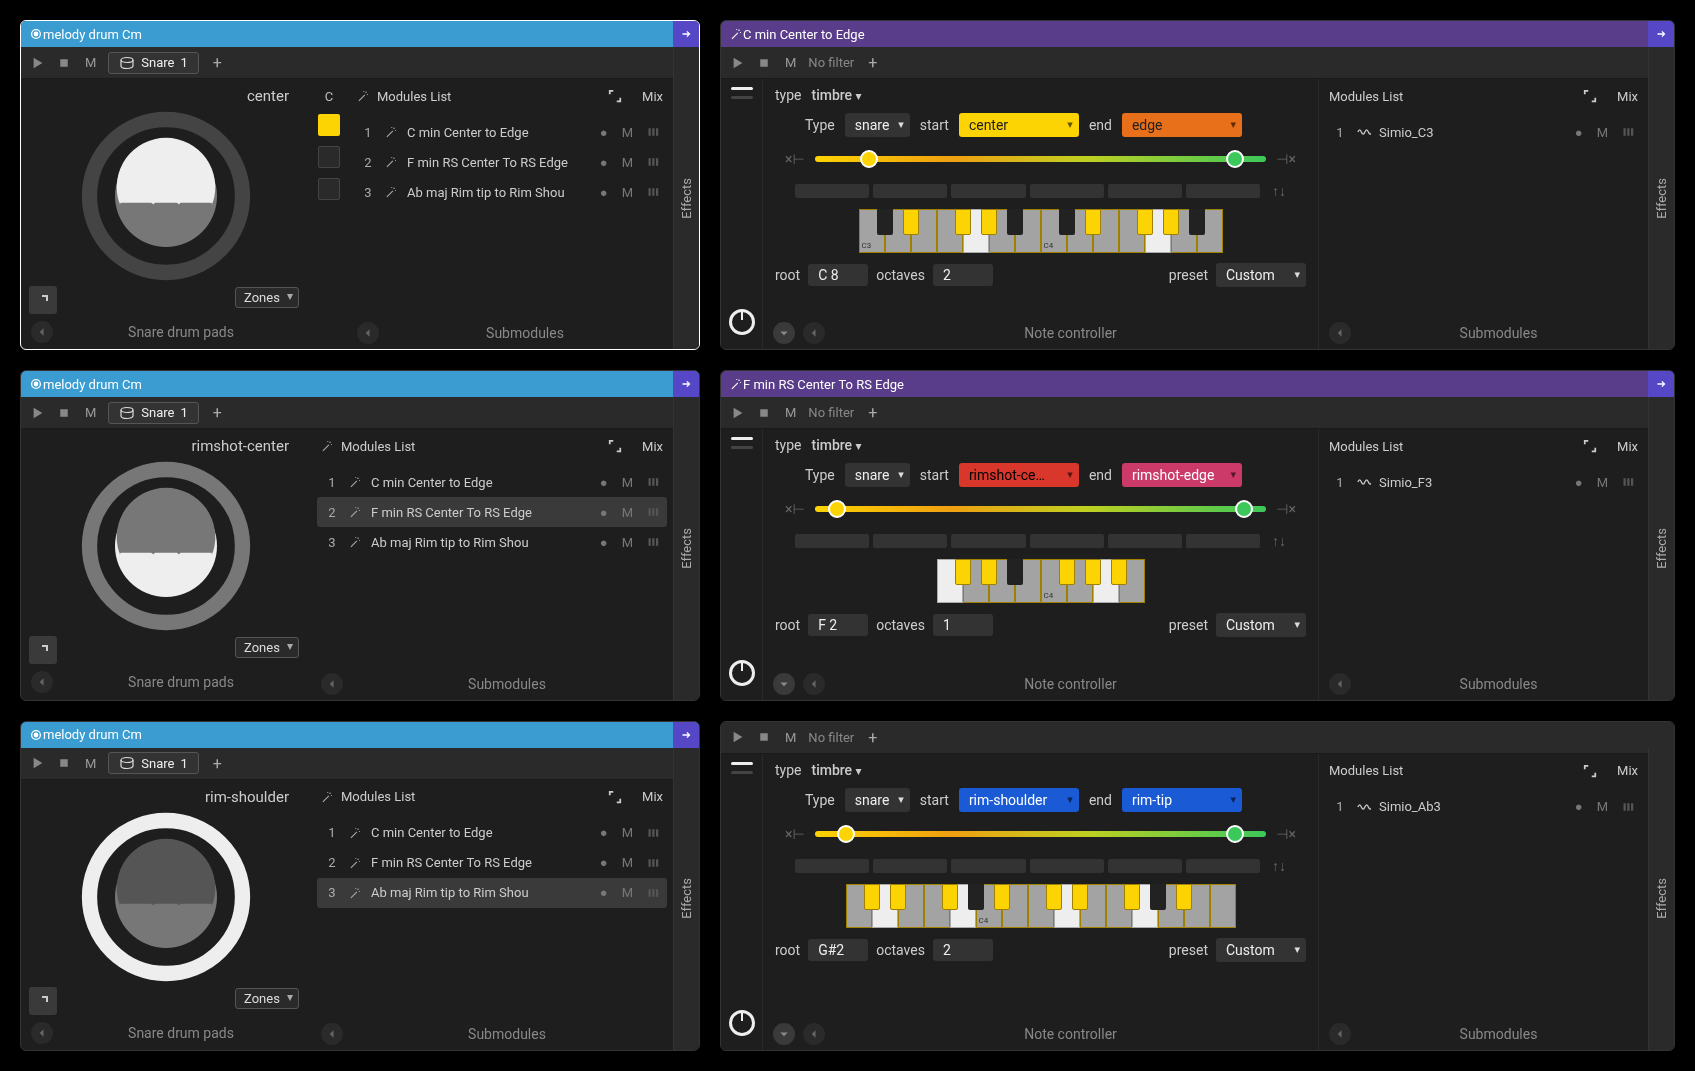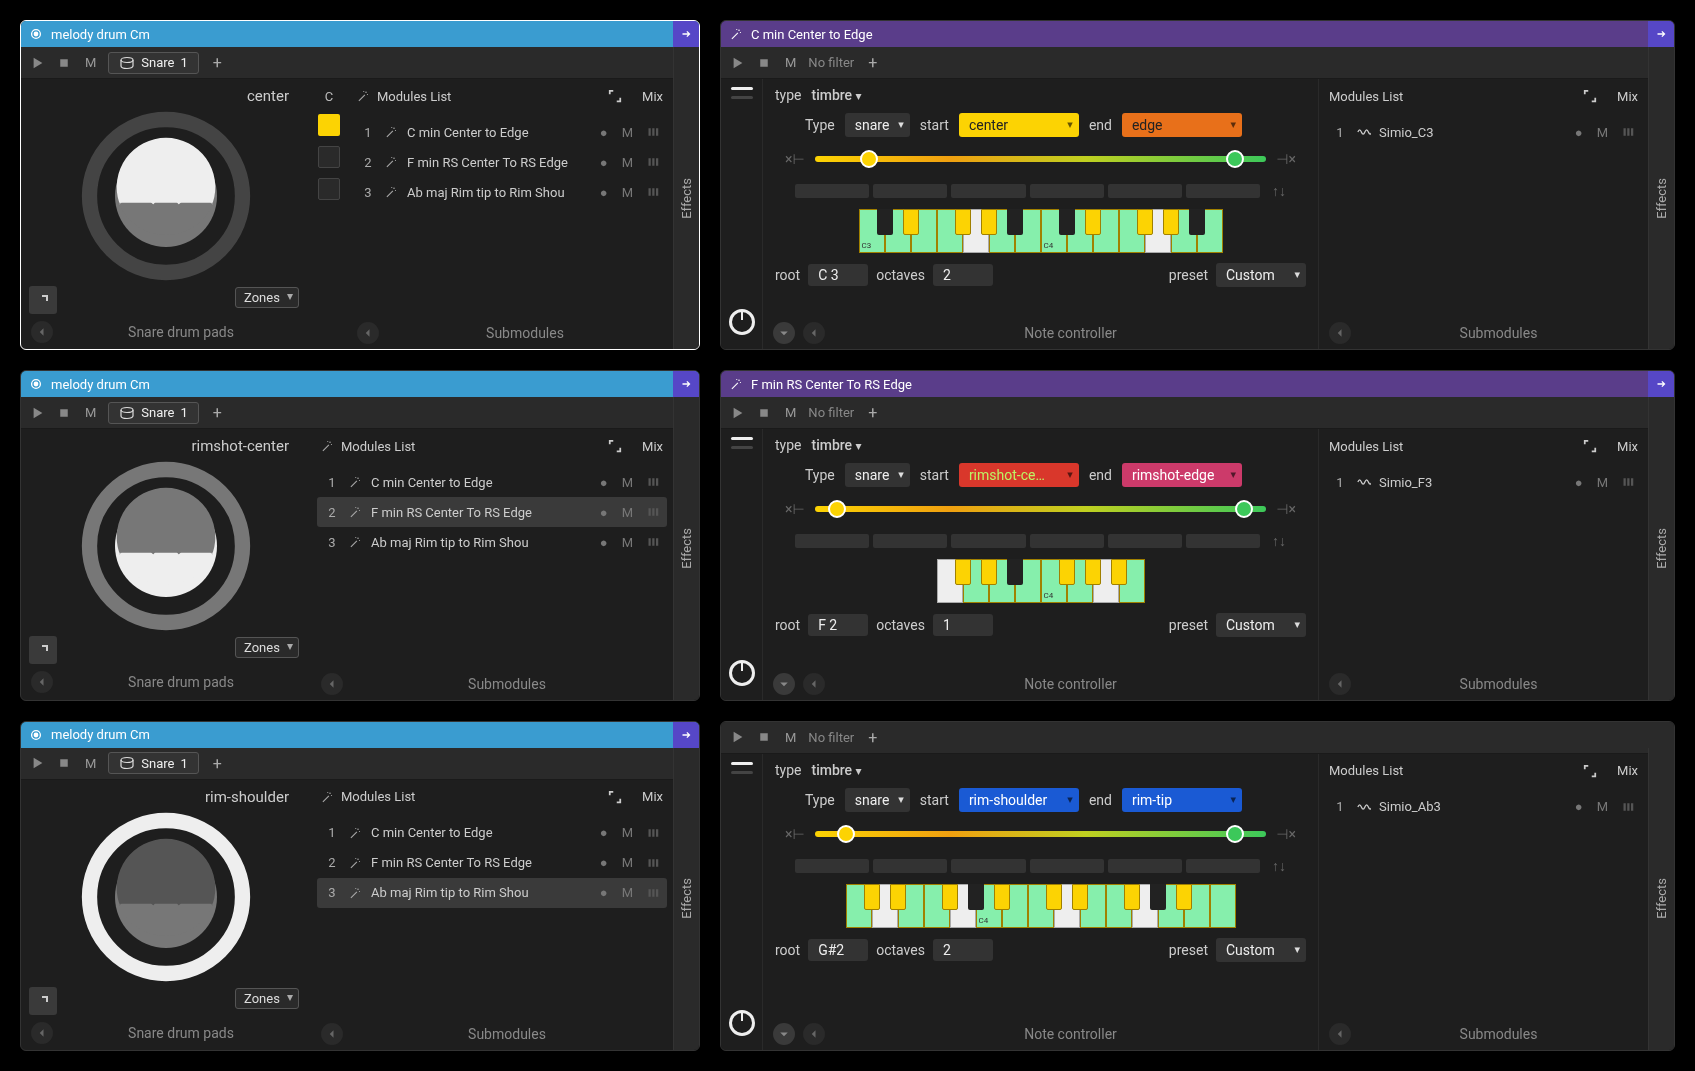--- a/index.html
+++ b/index.html
@@ -1,20 +1,20 @@
 <!DOCTYPE html>
 <html><head>
 <meta charset="utf-8">
 <style>
   * { box-sizing: border-box; margin: 0; padding: 0; font-family: -apple-system, BlinkMacSystemFont, "Segoe UI", Roboto, sans-serif; }
   body { background: #000; width: 1695px; height: 1071px; padding: 20px; font-size: 14px; color: #ccc; }
   .grid { display: grid; grid-template-columns: 680px 1fr; grid-template-rows: repeat(3, 1fr); gap: 20px; height: 100%; }
   .panel { background: #1e1e1e; border-radius: 6px; display: flex; flex-direction: column; overflow: hidden; border: 1px solid #333; position: relative; }
   .panel.active { border: 1px solid #fff; }
-  .titlebar { display: flex; align-items: center; height: 26px; padding: 0 8px; gap: 8px; font-size: 13px; }
+  .titlebar { display: flex; align-items: center; height: 26px; padding: 0 8px; font-size: 13px; }
   .titlebar.blue { background: #3a9cd0; color: #fff; }
   .titlebar.purple { background: #5a3d8a; color: #fff; }
   .titlebar .tb-icon { width: 14px; height: 14px; display: flex; align-items: center; justify-content: center; }
   .titlebar .arrow-right { position: absolute; right: 0; top: 0; width: 26px; height: 26px; background: #5647c7; display: flex; align-items: center; justify-content: center; }
   .toolbar { display: flex; align-items: center; height: 32px; padding: 0 8px; gap: 8px; background: #2a2a2a; border-bottom: 1px solid #1a1a1a; font-size: 13px; color: #aaa; }
   .play-btn, .stop-btn { width: 18px; height: 18px; display: flex; align-items: center; justify-content: center; }
   .m-btn { color: #999; padding: 0 4px; }
   .snare-chip { display: inline-flex; align-items: center; gap: 6px; background: #333; padding: 2px 10px; border-radius: 3px; border: 1px solid #555; color: #eee; }
   .snare-chip .drum-icon { width: 16px; height: 16px; }
   .plus-btn { color: #aaa; padding: 0 6px; font-size: 16px; }
@@ -56,36 +56,36 @@
   .nc-main .type-row .timbre { font-weight: 500; }
   .nc-main .type-row .caret { font-size: 12px;}
   .param-row { display: flex; align-items: center; gap: 10px; font-size: 14px; color: #ccc; margin-bottom: 14px; padding-left: 30px;}
   .sel { padding: 4px 20px 4px 10px; border-radius: 3px; font-size: 14px; color: #222; appearance: none; border: none; position: relative;}
   .sel-wrap { position: relative; display: inline-block;}
   .sel-wrap::after { content: "▾"; position: absolute; right: 6px; top: 5px; color: rgba(0,0,0,0.6); pointer-events: none; font-size: 11px;}
   .sel-wrap.light::after { color: #ddd; }
   .sel.snare { background: #333; color: #eee; }
   .sel.yellow { background: #fcd303; }
   .sel.orange { background: #e8701a; }
-  .sel.red { background: #d9372b; color: #bef264;}
+  .sel.red { background: #d9372b; color: #000000;}
   .sel.pink { background: #cc3a6a; color: #fff;}
   .sel.blue1 { background: #1a5ad4; color: #fff;}
   .sel.blue2 { background: #1a5ad4; color: #fff;}
   .slider-row { display: flex; align-items: center; gap: 10px; padding: 0 10px; margin-bottom: 16px;}
   .slider-track { flex: 1; height: 6px; background: linear-gradient(90deg, #fcd303 0%, #f0a010 30%, #c0d020 60%, #3cc85a 100%); border-radius: 3px; position: relative;}
   .slider-thumb { position: absolute; top: 50%; transform: translate(-50%, -50%); width: 18px; height: 18px; border-radius: 50%; border: 2px solid #fff;}
   .slider-thumb.left { background: #fcd303; }
   .slider-thumb.right { background: #3cc85a; }
   .bracket { color: #666; font-size: 14px;}
   .seg-row { display: flex; align-items: center; gap: 4px; padding: 0 20px; margin-bottom: 10px;}
   .seg { flex: 1; height: 14px; background: #333; border-radius: 2px;}
   .updown { color: #666; font-size: 14px; margin-left: 8px;}
   .piano-wrap { display: flex; justify-content: center; margin-bottom: 10px;}
   .piano { position: relative; height: 44px; display: flex;}
-  .wkey { width: 26px; height: 44px; background: #86efac; border: 1px solid #a08000; display: inline-block; position: relative;}
+  .wkey { width: 26px; height: 44px; background: #a3a3a3; border: 1px solid #a08000; display: inline-block; position: relative;}
   .wkey.white { background: #eee; border: 1px solid #aaa;}
   .wkey .lbl { position: absolute; bottom: 2px; left: 2px; font-size: 8px; color: #333;}
   .bkey { position: absolute; width: 16px; height: 26px; background: #222; top: 0; z-index: 2; border-radius: 0 0 2px 2px;}
   .bkey.yellow { background: #fcd303; border: 1px solid #a08000;}
   .root-row { display: flex; align-items: center; gap: 8px; font-size: 14px; color: #ccc; margin-bottom: 6px;}
   .root-row .field { background: #333; padding: 3px 10px; border-radius: 3px; color: #eee; min-width: 60px;}
   .root-row .spacer { flex: 1;}
   .nc-right { width: 330px; display: flex; flex-direction: column; border-left: 1px solid #2a2a2a;}
   .left-sq-col { width: 36px; display:flex; flex-direction:column; align-items:center; padding-top:10px; gap:10px; }
   .left-sq-col .top-lbl { font-size: 13px; color:#bbb; }
@@ -375,21 +375,21 @@
                 <div class="bkey " style="left:148.20000000000002px"></div>
                 <div class="bkey " style="left:200.20000000000002px"></div>
                 <div class="bkey yellow" style="left:226.2px"></div>
                 <div class="bkey yellow" style="left:278.2px"></div>
                 <div class="bkey yellow" style="left:304.2px"></div>
                 <div class="bkey " style="left:330.2px"></div>
               </div>
             </div>
           <div class="root-row">
             <span>root</span>
-            <span class="field">C  3</span>
+            <span class="field">C  8</span>
             <span>octaves</span>
             <span class="field">2</span>
             <span class="spacer"></span>
             <span>preset</span>
             <span class="sel-wrap light"><select class="sel snare" style="min-width:90px"><option>Custom</option></select></span>
           </div>
         </div>
         <div class="footer">
           <span class="nav-arrow" style="background:#3a3a3a">
               <svg width="12" height="12" viewBox="0 0 16 16" fill="#888">

